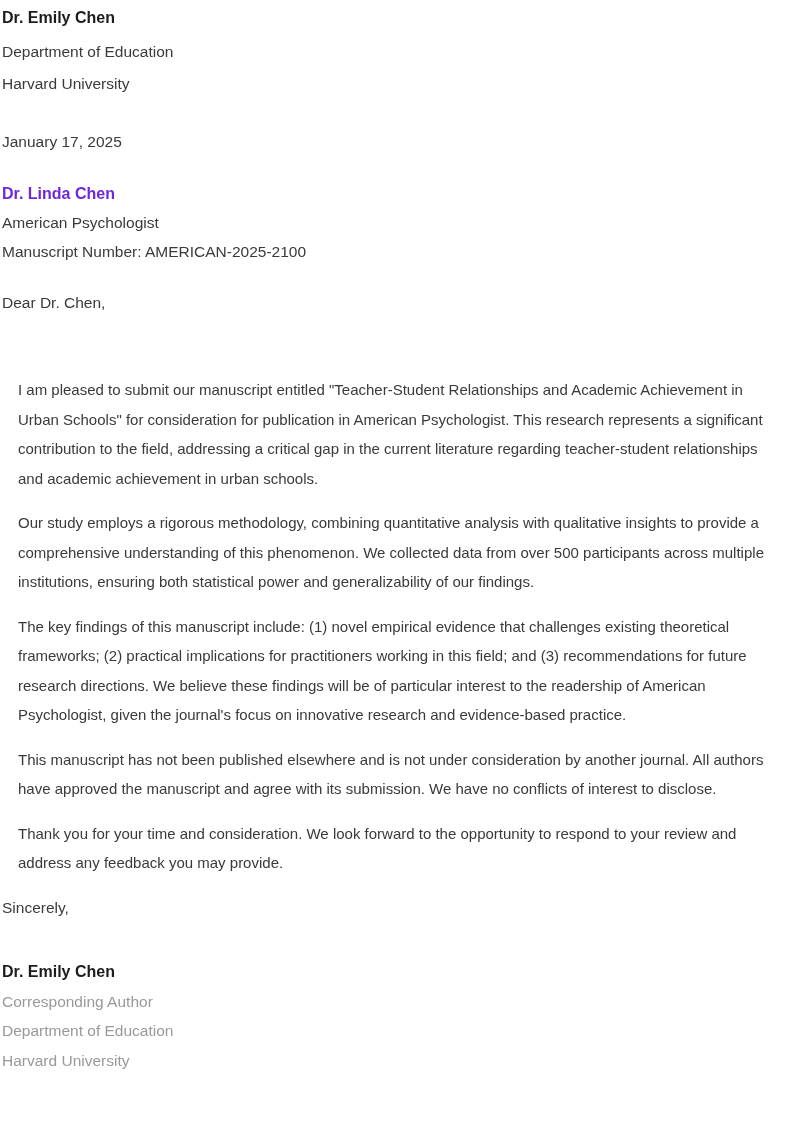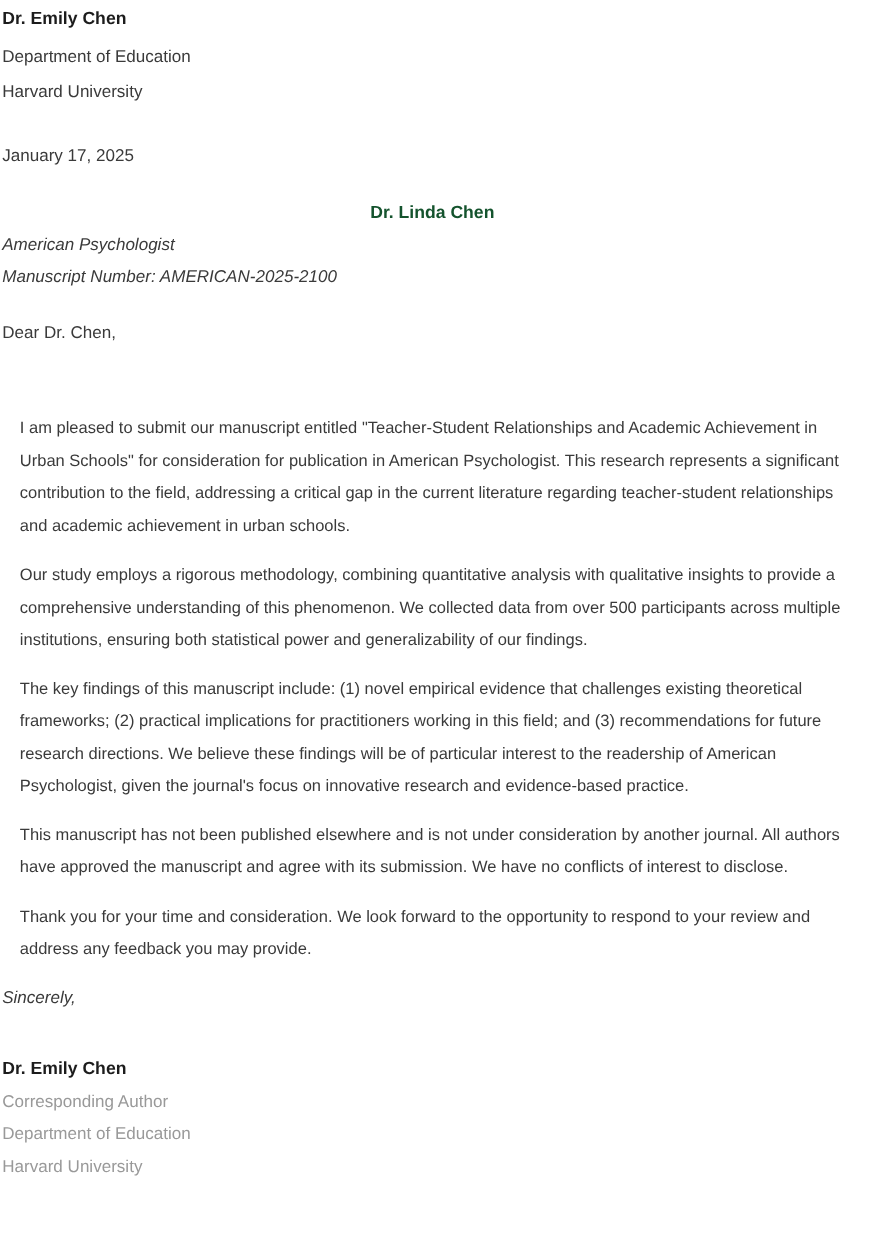--- a/index.html
+++ b/index.html
@@ -36,46 +36,43 @@
   }
   .date-line {
     font-size: 15.5px;
     line-height: 18px;
     margin: 40px 0 0 0;
   }
   .recipient-name {
     font-size: 16px;
     font-weight: 700;
     line-height: 19px;
-    color: #14532d;
+    color: #6d28d9;
     margin: 33px 0 0 0;
-    text-align: center;
   }
   .recipient-line {
     font-size: 15.5px;
     line-height: 18px;
     margin: 11px 0 0 0;
-    font-style: italic;
   }
   .salutation {
     font-size: 15.5px;
     line-height: 18px;
     margin: 33px 0 0 0;
   }
   .letter-body { margin-top: 63px; }
   .letter-body p {
     font-size: 15px;
     line-height: 29.5px;
     margin: 0 0 15px 16px;
   }
   .closing {
     font-size: 15.5px;
     line-height: 29.5px;
     margin: 0;
-    font-style: italic;
   }
   .signature {
     margin-top: 35px;
     font-size: 15.5px;
     line-height: 29.5px;
     color: #999999;
   }
   .signature .sig-name {
     font-size: 16px;
     font-weight: 700;

